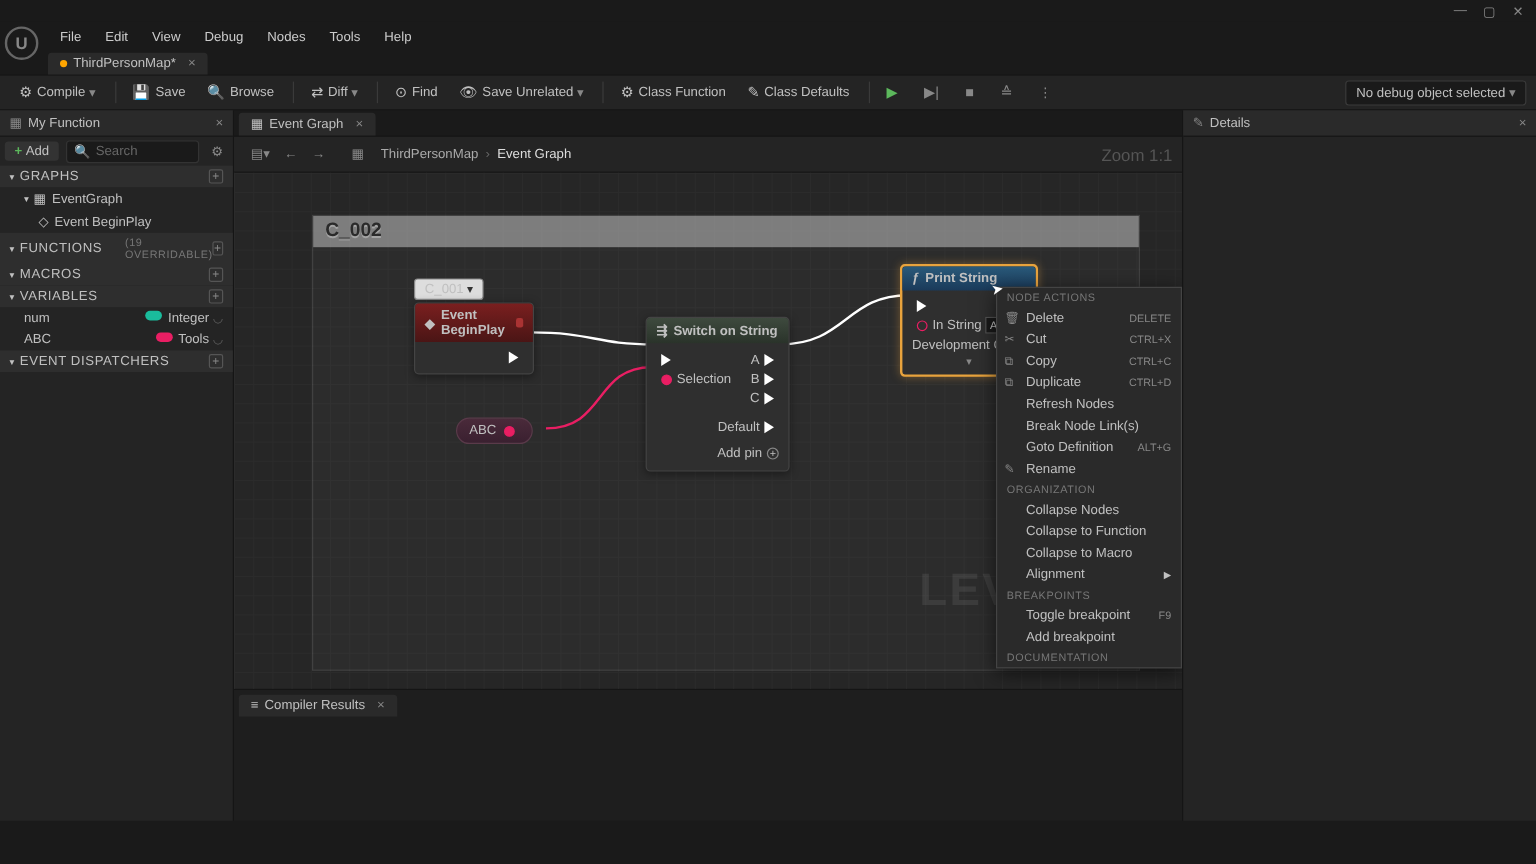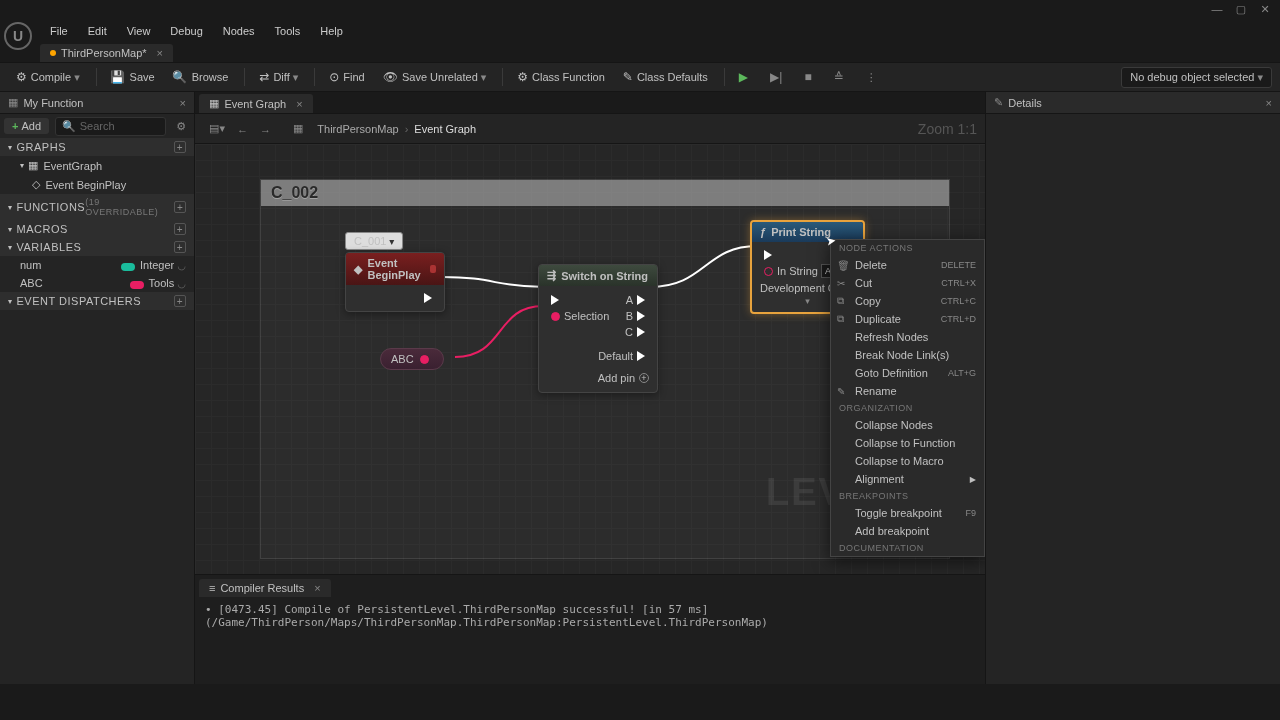--- a/index.html
+++ b/index.html
@@ -27,25 +27,25 @@
 .paneltab .x{margin-left:auto;color:#888}
 .addbar{height:24px;display:flex;align-items:center;padding:0 4px;background:#242424}
 .addbtn{background:#333;padding:2px 8px;border-radius:3px;display:flex;align-items:center}
 .addbtn .plus{color:#5cb85c;margin-right:3px;font-weight:bold}
 .searchbox{flex:1;margin:0 6px;background:#1a1a1a;border:1px solid #333;padding:2px 6px;border-radius:3px;display:flex;align-items:center}
 .searchbox .ic{margin-right:4px;color:#666}
 .gear{color:#888;padding:0 4px}
 .section{background:#2e2e2e;padding:3px 8px;display:flex;align-items:center;font-size:10px;letter-spacing:0.5px}
 .section .chev{margin-right:4px;font-size:8px}
 .section .plus{margin-left:auto;color:#888;border:1px solid #555;width:12px;height:12px;display:flex;align-items:center;justify-content:center;border-radius:2px;font-size:10px}
-.section .sub{color:#777;font-size:9px;margin-left:0}
+.section .sub{color:#777;font-size:9px;margin-left:19px}
 .treeitem{padding:3px 8px 3px 20px;display:flex;align-items:center}
 .treeitem.l2{padding-left:32px}
 .treeitem .ic{margin-right:5px}
-.treeitem .type{margin-left:auto;display:flex;align-items:flex-end}
+.treeitem .type{margin-left:auto;display:flex;align-items:flex-start}
 .pill{width:14px;height:8px;border-radius:4px;margin-right:5px}
 .pill.int{background:#1abc9c}
 .pill.str{background:#e91e63}
 .eye{color:#666;margin-left:3px;font-size:10px}
 .center{flex:1;display:flex;flex-direction:column;background:#1a1a1a}
 .gtabbar{height:22px;display:flex;align-items:flex-end;padding-left:4px;background:#1a1a1a;border-bottom:1px solid #151515}
 .gtoolbar{height:30px;background:#242424;display:flex;align-items:center;padding:0 8px;border-bottom:1px solid #151515}
 .gtoolbar .nav{padding:4px 6px;color:#888}
 .breadcrumb{margin-left:8px;display:flex;align-items:center;font-size:13px}
 .breadcrumb .bc{color:#aaa}
@@ -430,21 +430,20 @@
     </div>
 
     <div class="compiler">
       <div class="comptab">
           <div class="tab">
             <span class="ic" style="margin-right:5px">≡</span>
             <span>Compiler Results</span>
             <span class="x">×</span>
           </div>
         </div>
-      <div class="compbody">• [0473.45] Compile of PersistentLevel.ThirdPersonMap successful! [in 57 ms] (/Game/ThirdPerson/Maps/ThirdPersonMap.ThirdPersonMap:PersistentLevel.ThirdPersonMap)</div>
     </div>
   </div>
 
   <div class="rightpanel">
     <div class="paneltab">
       <span class="ic">✎</span>
       <span>Details</span>
       <span class="x">×</span>
     </div>
   </div>

